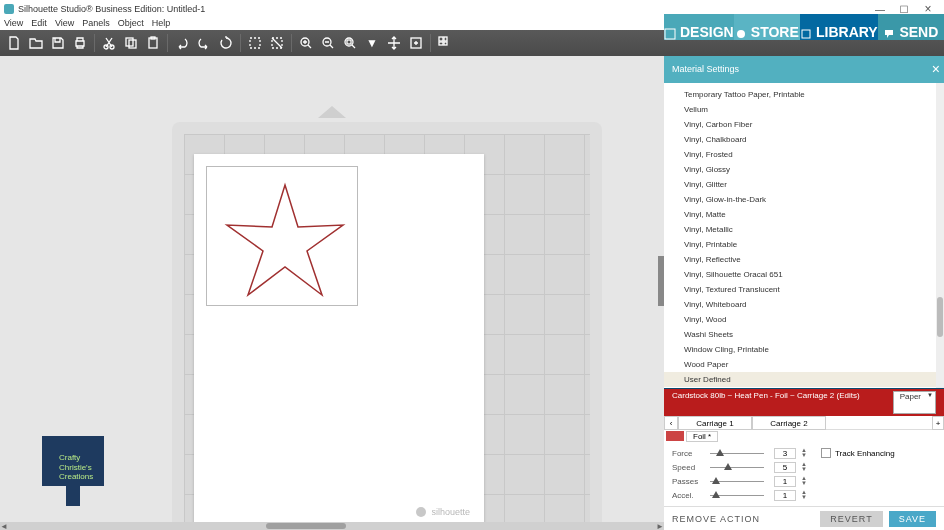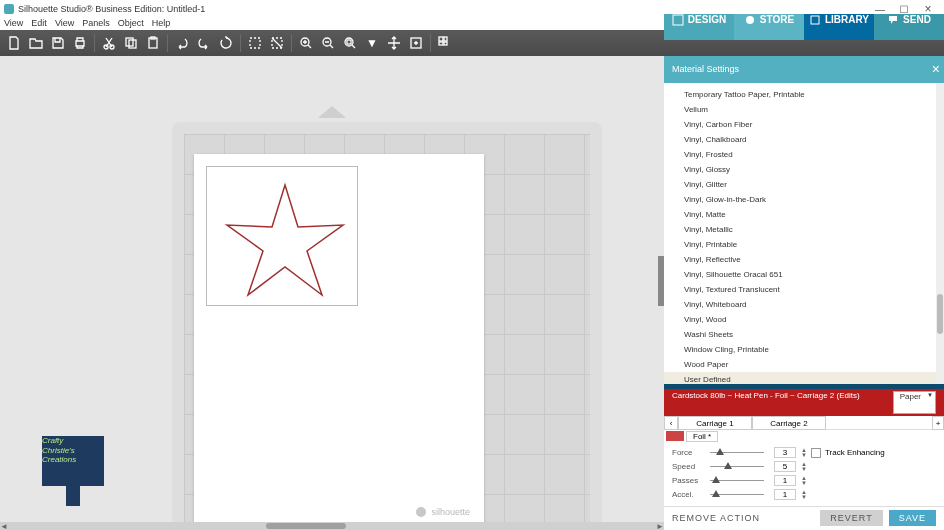--- a/index.html
+++ b/index.html
@@ -18,35 +18,35 @@
 .arrow-up{position:absolute;top:50px;left:50%;transform:translateX(-50%);width:0;height:0;border-left:14px solid transparent;border-right:14px solid transparent;border-bottom:12px solid #cfcfcf}
 .mat{position:absolute;top:66px;left:172px;width:430px;height:420px;background:#dedede;border-radius:8px}
 .mat-inner{position:absolute;top:12px;left:12px;right:12px;bottom:12px;background:#d8d8d8;border-radius:4px}
 .grid{position:absolute;top:0;left:0;right:0;bottom:0}
 .grid::before{content:"";position:absolute;top:0;left:0;right:0;bottom:0;background-image:linear-gradient(#c8c8c8 1px,transparent 1px),linear-gradient(90deg,#c8c8c8 1px,transparent 1px);background-size:40px 40px}
 .artboard{position:absolute;top:20px;left:10px;width:290px;height:370px;background:#fff;box-shadow:0 1px 3px rgba(0,0,0,.2)}
 .star-box{position:absolute;top:12px;left:12px;width:152px;height:140px;border:1px solid #bbb}
 .star{position:absolute;top:14px;left:14px}
 .slh-logo{position:absolute;bottom:12px;right:120px;color:#b8b8b8;font-size:9px;display:flex;align-items:center;gap:4px}
 .crafty{position:absolute;bottom:24px;left:42px;width:62px;height:70px}
-.crafty-box{width:62px;height:50px;background:#1e3a5f;color:#b8e986;font-size:8px;padding:0;font-style:italic;line-height:1.2}
+.crafty-box{width:62px;height:50px;background:#1e3a5f;color:#b8e986;font-size:8px;padding:17px;line-height:1.2}
 .crafty-tail{width:14px;height:20px;background:#1e3a5f;margin-left:24px}
 .scroll-h{position:absolute;bottom:0;left:0;right:0;height:8px;background:#d0d0d0}
 .scroll-h .thumb{position:absolute;left:40%;width:80px;height:6px;top:1px;background:#a0a0a0;border-radius:3px}
 .scroll-arrow{position:absolute;width:8px;height:8px;top:0;font-size:8px;color:#666;text-align:center}
 .right-panel{width:280px;display:flex;flex-direction:column}
-.tab{flex:1;display:flex;align-items:flex-start;justify-content:center;gap:4px;font-size:10px;color:#fff;font-weight:bold}
+.tab{flex:1;display:flex;align-items:flex-end;justify-content:center;gap:4px;font-size:14px;color:#fff;font-weight:bold}
 .tab.design{background:#4aa8b8}
 .tab.store{background:#5ab4c4}
 .tab.library{background:#0369a1}
 .tab.send{background:#3a98a8}
 .tabs-abs{position:absolute;top:14px;right:0;width:280px;height:26px;display:flex;z-index:10}
 .panel-header{height:28px;background:#52b0c0;color:#fff;font-size:9px;display:flex;align-items:center;padding:0 8px;position:relative}
 .panel-header .close-x{position:absolute;right:4px;font-size:14px;color:#fff}
-.material-list{height:318px;overflow:hidden;background:#fff;border-bottom:5px solid #0c4a6e;position:relative}
+.material-list{height:318px;overflow:hidden;background:#fff;border-bottom:1px solid #0c4a6e;position:relative}
 .material-list .inner{padding:4px 0}
 .mat-item{font-size:8px;color:#333;padding:2px 8px 2px 20px;height:15px;line-height:11px}
 .mat-item.sel{background:#f0ece0}
 .mat-item.new{color:#888}
 .section-bar{background:#b91c1c;color:#fff;font-size:8px;padding:2px 8px;display:flex;height:28px}
 .paper-dd{margin-left:auto;background:#fff;color:#333;padding:0 14px 0 6px;border:1px solid #aaa;font-size:8px;position:relative}
 .paper-dd::after{content:"▼";position:absolute;right:2px;font-size:6px}
 .carriage-row{display:flex;height:14px;font-size:8px;background:#fff;border-bottom:1px solid #ddd}
 .carr-btn{height:14px;display:flex;align-items:center;justify-content:center;border:1px solid #ccc}
 .carr-arrow{width:14px}
@@ -56,21 +56,21 @@
 .foil-chip .swatch{width:18px;height:10px;background:#c44;margin-left:2px}
 .foil-chip .label{font-size:8px;padding:0 6px;border:1px solid #ccc;margin-left:2px}
 .sliders{padding:4px 8px;font-size:8px;background:#fff}
 .slider-row{display:flex;align-items:center;height:14px;gap:4px}
 .slider-row .lbl{width:34px;color:#555}
 .slider-row .track{width:54px;height:1px;background:#999;position:relative}
 .slider-row .track .ptr{position:absolute;top:-4px;width:0;height:0;border-left:4px solid transparent;border-right:4px solid transparent;border-bottom:7px solid #555}
 .slider-row .val{width:22px;text-align:center;border:1px solid #ccc;height:11px;line-height:10px;font-size:8px;margin-left:6px}
 .stepper{display:flex;flex-direction:column;margin-left:1px}
 .stepper span{font-size:6px;line-height:5px;color:#666}
-.track-enh{display:flex;align-items:center;gap:4px;font-size:8px;margin-left:0}
+.track-enh{display:flex;align-items:center;gap:4px;font-size:8px;margin-left:10px}
 .track-enh .chk{width:10px;height:10px;border:1px solid #999}
 .action-row{display:flex;align-items:center;padding:6px 8px;font-size:9px;border-top:1px solid #ddd;background:#fff;height:24px}
 .action-row .remove{color:#555;letter-spacing:1px}
 .action-row .btn{margin-left:auto;padding:3px 10px;font-size:9px;color:#fff;letter-spacing:1px}
 .btn.revert{background:#d0d0d0;color:#555}
 .btn.save{background:#4aa8c8;margin-left:6px}
 .mat-scroll{position:absolute;right:0;top:0;width:8px;height:100%;background:#eee}
 .mat-scroll .th{position:absolute;top:70%;width:6px;left:1px;height:40px;background:#bbb;border-radius:3px}
 .canvas-tab{position:absolute;right:0;top:200px;width:6px;height:50px;background:#888}
 </style>

